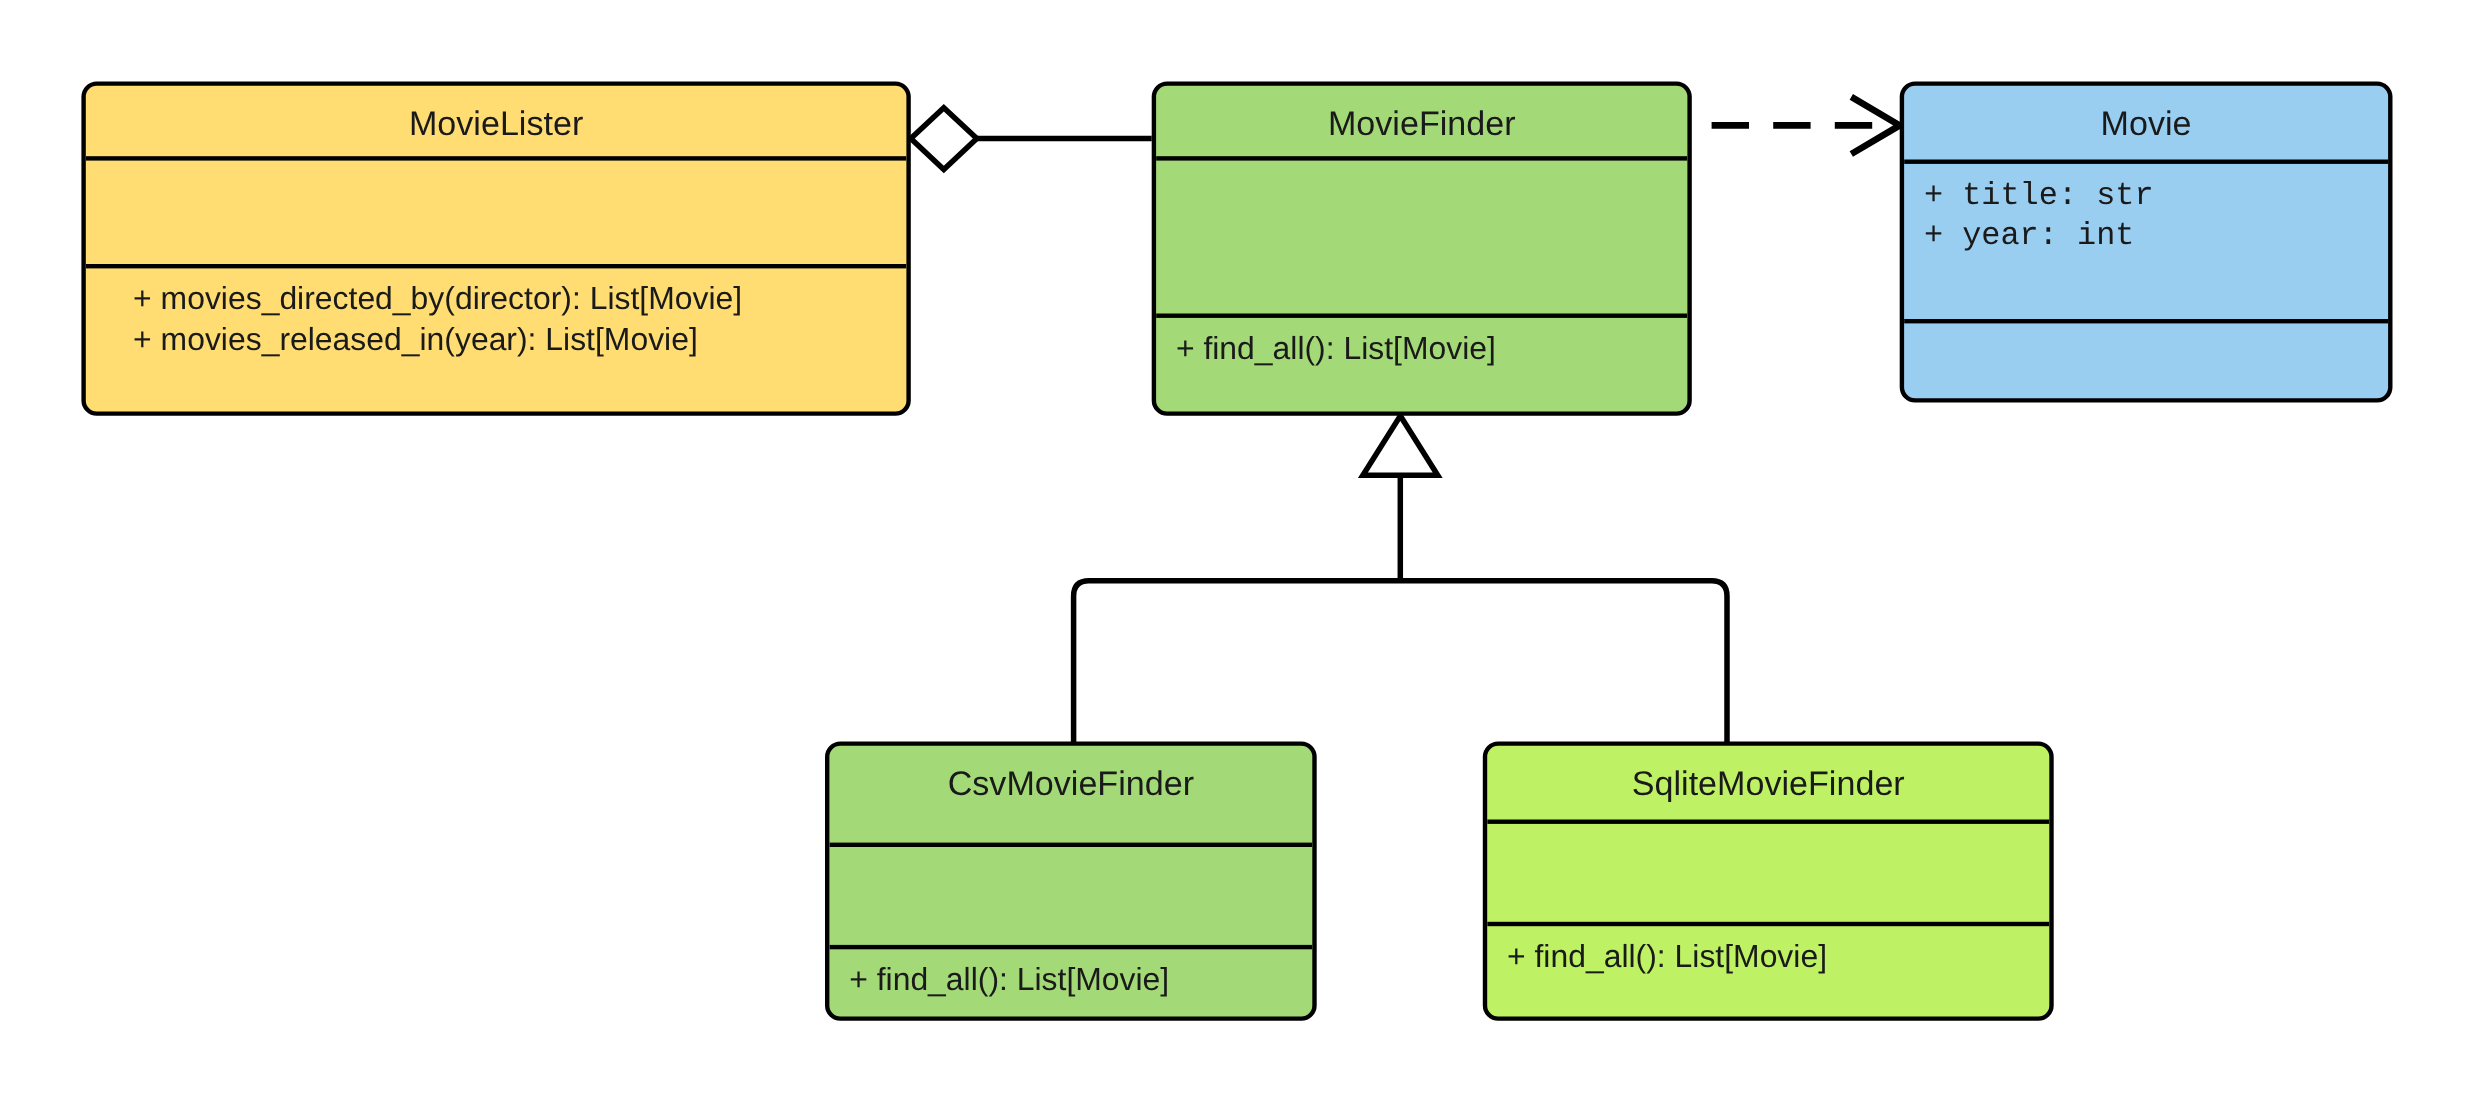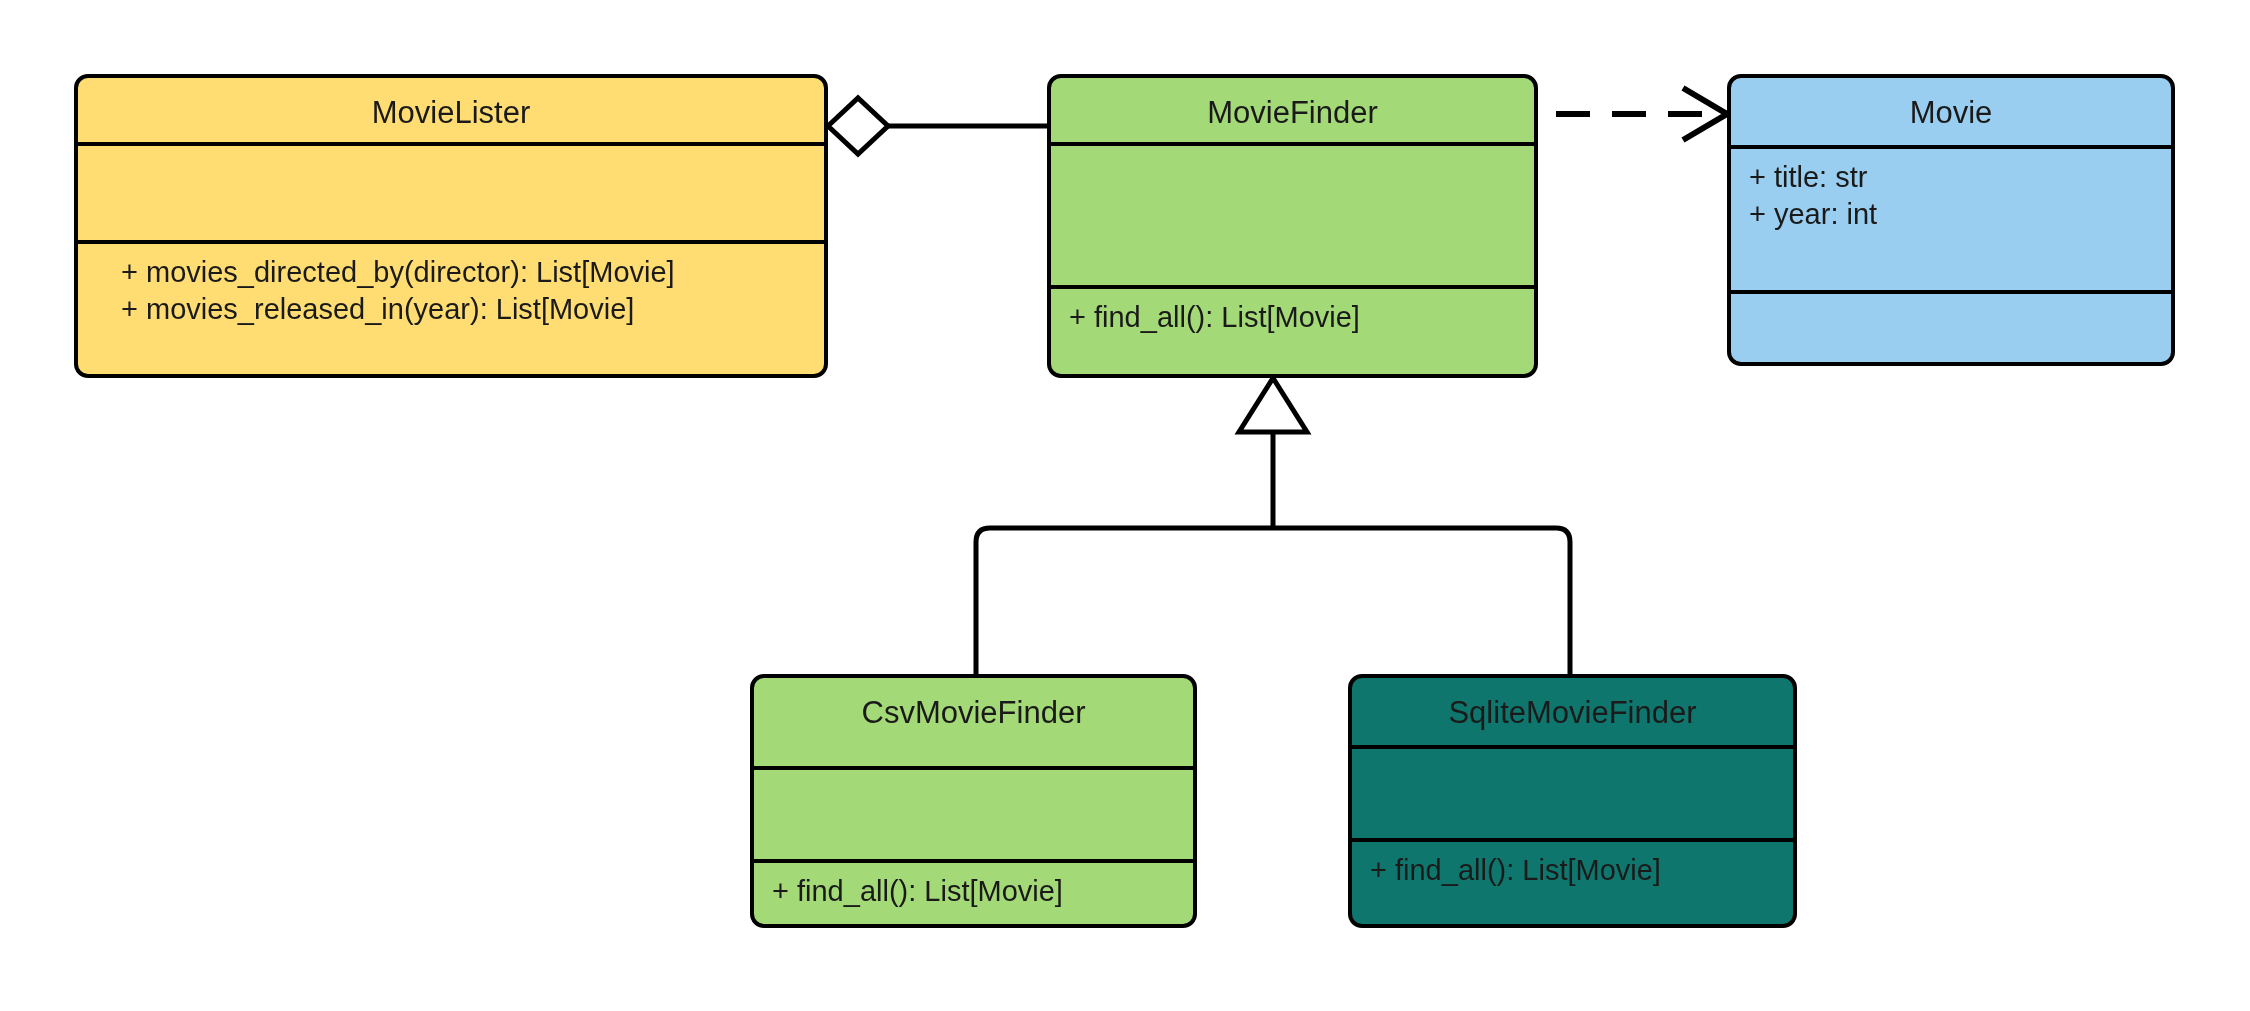--- a/index.html
+++ b/index.html
@@ -117,42 +117,42 @@
       <div class="member-list">
         <div class="member">+ find_all(): List[Movie]</div>
       </div>
     </div>
   </div>
 
   <div class="uml-class" id="cls-movie" style="left: 1727px; top: 74px; width: 448px; height: 292px; background: rgb(153, 206, 240);">
     <div class="compartment divided" style="height:71px;">
       <div class="class-name">Movie</div>
     </div>
-    <div class="compartment divided" style="height:145px;">
+    <div class="compartment divided" style="height:145px;font-family:Liberation Mono, monospace;">
       <div class="member-list">
         <div class="member">+ title: str</div>
         <div class="member">+ year: int</div>
       </div>
     </div>
     <div class="compartment empty-compartment" style="flex:1;"></div>
   </div>
 
   <div class="uml-class" id="cls-csv-movie-finder" style="left: 750px; top: 674px; width: 447px; height: 254px; background: rgb(163, 217, 119);">
     <div class="compartment divided" style="height:92px;">
       <div class="class-name">CsvMovieFinder</div>
     </div>
     <div class="compartment divided empty-compartment" style="height:93px;"></div>
     <div class="compartment" style="flex:1;">
       <div class="member-list">
         <div class="member">+ find_all(): List[Movie]</div>
       </div>
     </div>
   </div>
 
-  <div class="uml-class" id="cls-sqlite-movie-finder" style="left: 1348px; top: 674px; width: 449px; height: 254px; background: #0f766e;">
+  <div class="uml-class" id="cls-sqlite-movie-finder" style="left: 1348px; top: 674px; width: 519px; height: 254px; background: #bef264;">
     <div class="compartment divided" style="height:71px;">
       <div class="class-name">SqliteMovieFinder</div>
     </div>
     <div class="compartment divided empty-compartment" style="height:93px;"></div>
     <div class="compartment" style="flex:1;">
       <div class="member-list">
         <div class="member">+ find_all(): List[Movie]</div>
       </div>
     </div>
   </div>

